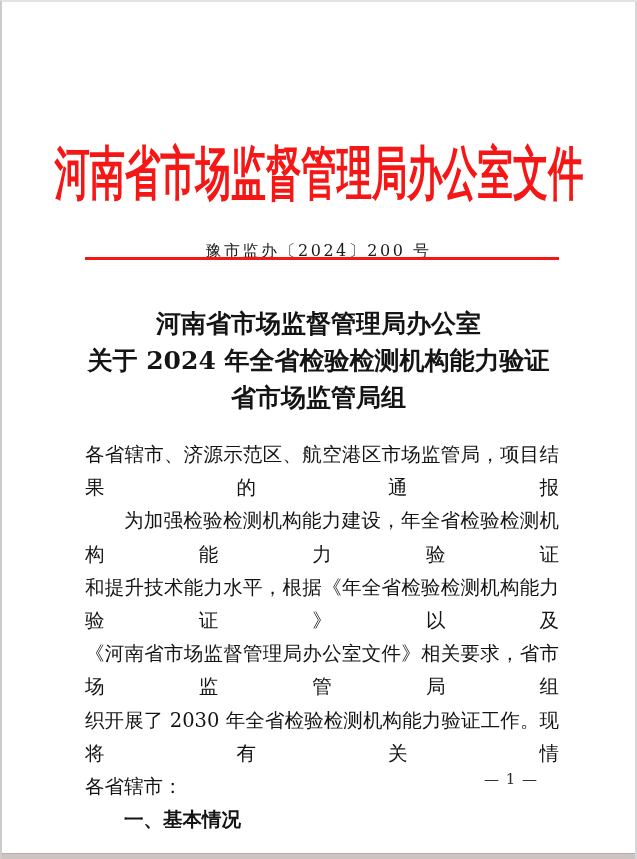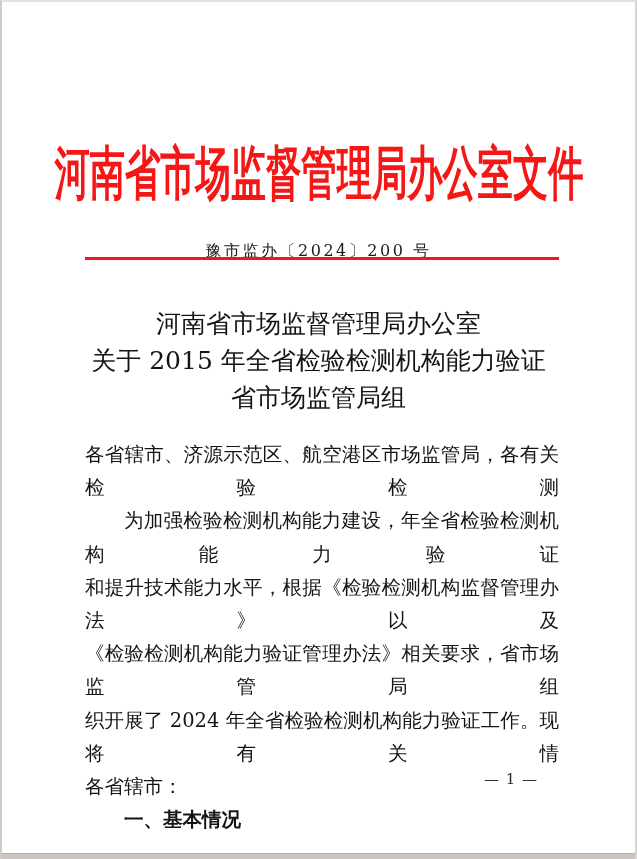--- a/index.html
+++ b/index.html
@@ -66,21 +66,21 @@
   }
   
   .doc-title {
     position: absolute;
     top: 303px;
     left: 40px;
     right: 40px;
     text-align: center;
     font-size: 25px;
     line-height: 37px;
-    font-weight: normal;
+    font-weight: bold;
     color: #141414;
   }
   
   .body-text {
     position: absolute;
     top: 436px;
     left: 83px;
     width: 474px;
     font-size: 19.5px;
     line-height: 33.2px;
@@ -113,30 +113,30 @@
   <div class="banner">
     <span class="stretch-wrap">河南省市场监督管理局办公室文件</span>
   </div>
 
   <div class="doc-number">豫市监办〔2024〕200 号</div>
 
   <div class="red-line"></div>
 
   <div class="doc-title">
     <div class="title-line">河南省市场监督管理局办公室</div>
-    <div class="title-line">关于 2015 年全省检验检测机构能力验证</div>
+    <div class="title-line">关于 2024 年全省检验检测机构能力验证</div>
     <div class="title-line">省市场监管局组</div>
   </div>
 
   <div class="body-text">
-    <div class="line stretch">各省辖市、济源示范区、航空港区市场监管局，各有关检验检测</div>
+    <div class="line stretch">各省辖市、济源示范区、航空港区市场监管局，项目结果的通报</div>
     <div class="line indent stretch">为加强检验检测机构能力建设，年全省检验检测机构能力验证</div>
-    <div class="line stretch">和提升技术能力水平，根据《检验检测机构监督管理办法》以及</div>
-    <div class="line stretch">《检验检测机构能力验证管理办法》相关要求，省市场监管局组</div>
-    <div class="line stretch">织开展了 2024 年全省检验检测机构能力验证工作。现将有关情</div>
+    <div class="line stretch">和提升技术能力水平，根据《年全省检验检测机构能力验证》以及</div>
+    <div class="line stretch">《河南省市场监督管理局办公室文件》相关要求，省市场监管局组</div>
+    <div class="line stretch">织开展了 2030 年全省检验检测机构能力验证工作。现将有关情</div>
     <div class="line">各省辖市：</div>
     <div class="line indent heading">一、基本情况</div>
 
   </div>
 
   <div class="page-number">— 1 —</div>
 
   <div class="bottom-strip"></div>
 
 </div>

